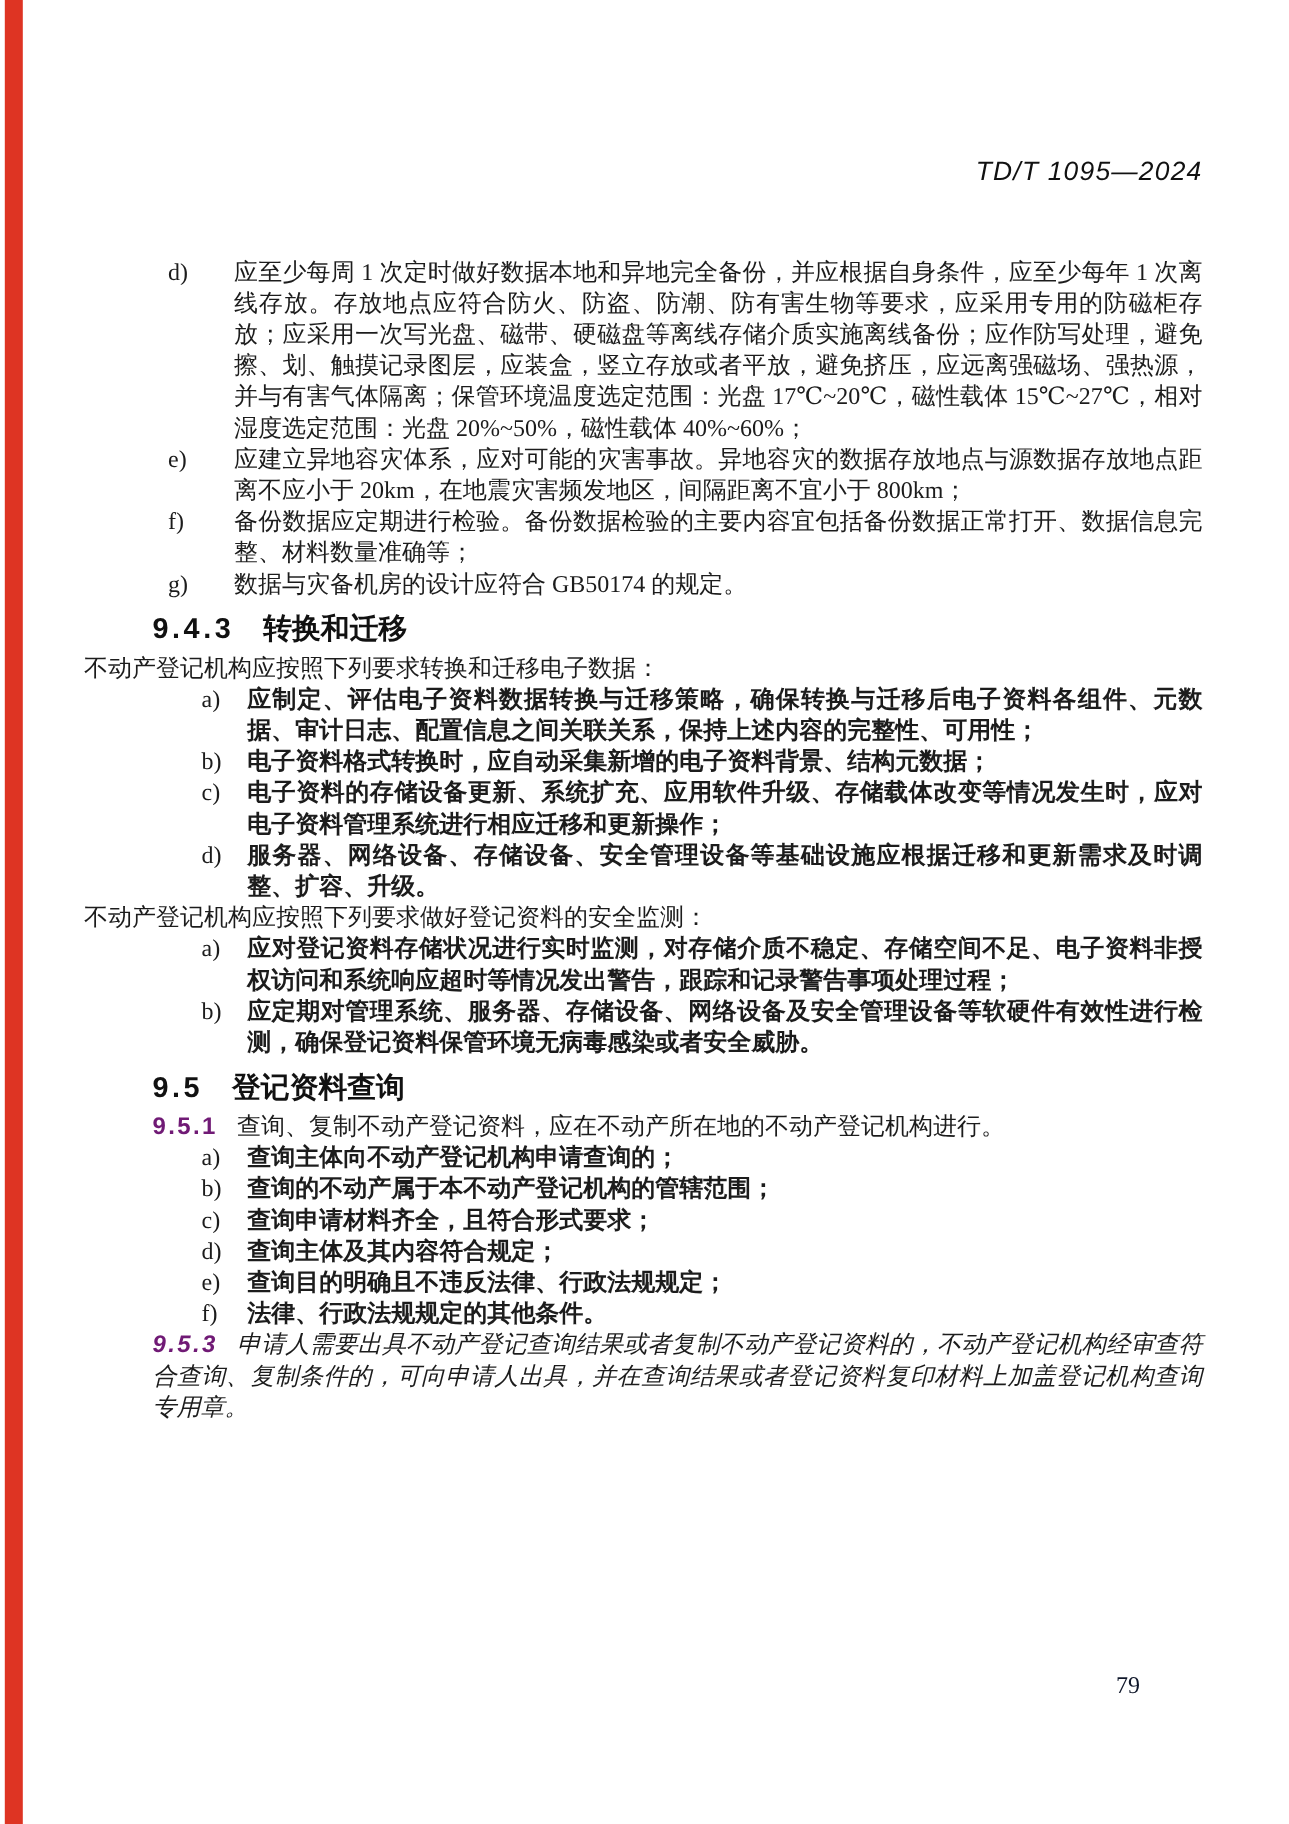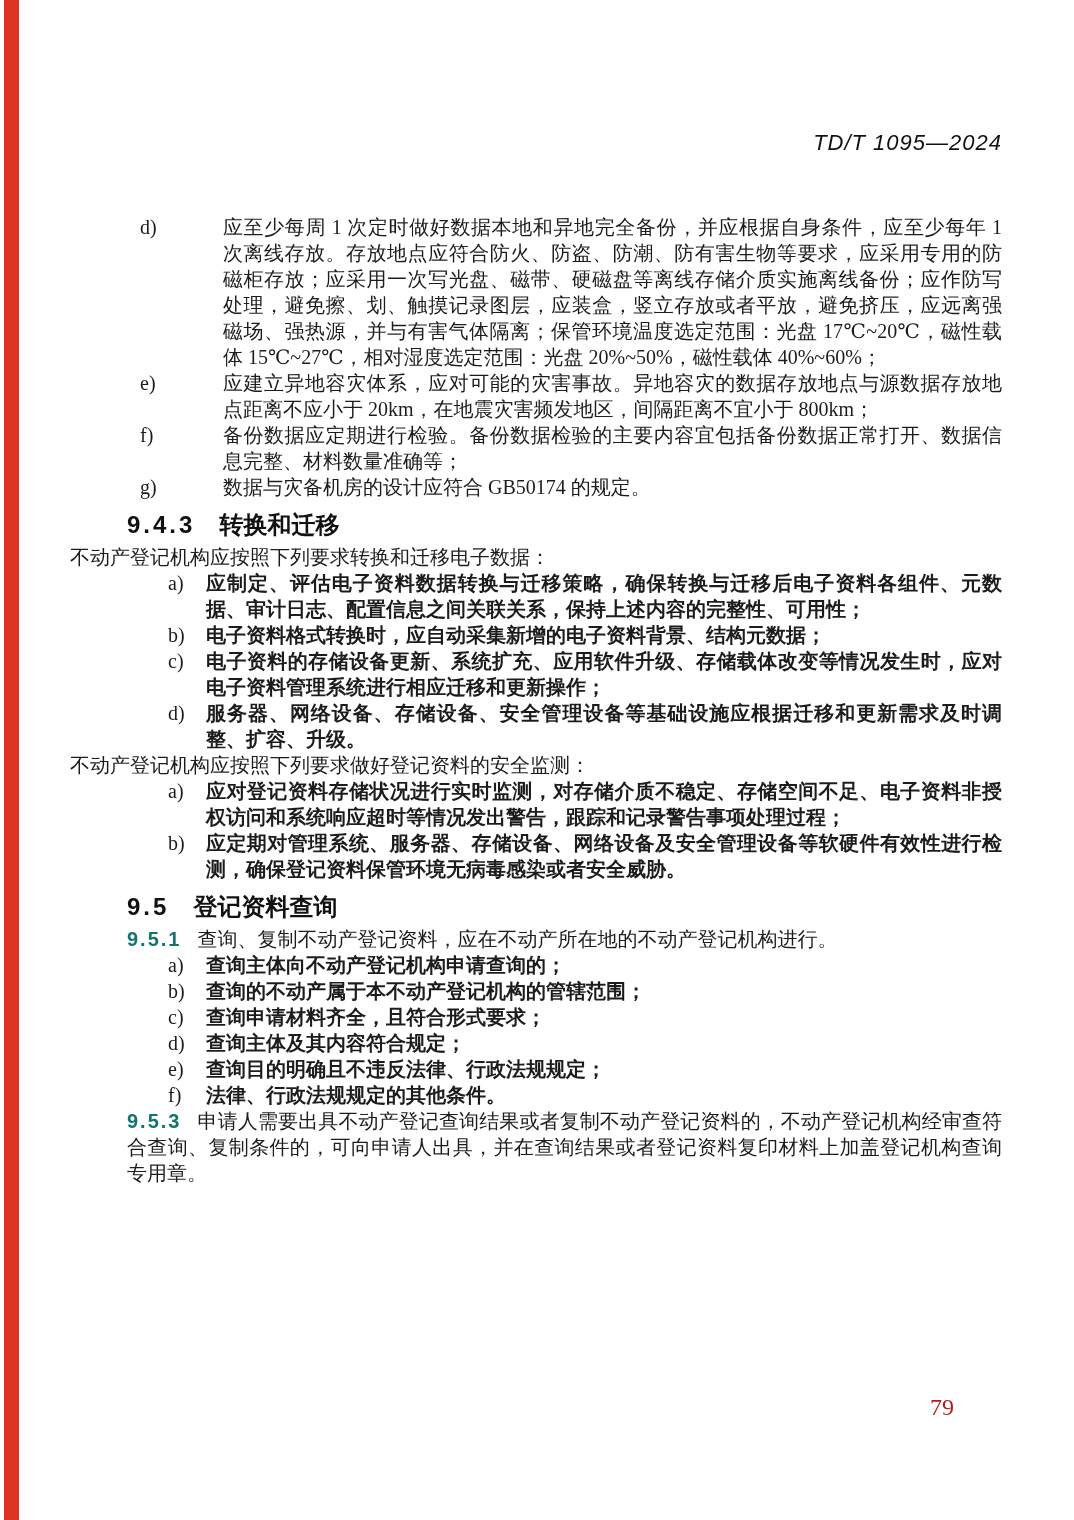--- a/index.html
+++ b/index.html
@@ -29,47 +29,47 @@
   }
   .doc-content {
     position: absolute;
     top: 214px; left: 0; right: 0;
     font-size: 20px;
     line-height: 26px;
   }
   
   .li1 { margin-left: 140px; width: 862px; display: flex; }
   .li1 .letter { width: 55px; flex: none; }
-  .li1 .txt { width: 807px; text-align: justify; margin-left: 28px; }
+  .li1 .txt { width: 807px; text-align: justify; }
   
   .li2 { margin-left: 168px; width: 834px; display: flex; }
   .li2 .letter { width: 38px; flex: none; }
   .li2 .txt { width: 796px; text-align: justify; font-weight: bold; }
   .heading {
     margin: 12px 0 6px 127px;
     font-family: "Liberation Sans", "DejaVu Sans", sans-serif;
     font-weight: bold;
     font-size: 24px;
     color: #111111;
   }
   .heading .num { letter-spacing: 3px; margin-right: 24px; }
   .para { margin-left: 70px; width: 834px; }
   .clause { margin: 0 0 0 127px; width: 875px; text-align: justify; }
   .clause .cnum {
     font-family: "Liberation Sans", "DejaVu Sans", sans-serif;
     font-weight: bold;
     letter-spacing: 2px;
     margin-right: 16px;
-    color: #0f766e;
+    color: #701a75;
   }
   .page-num {
     position: absolute;
     top: 1394px; left: 930px;
-    font-size: 24px;
-    color: #b91c1c;
+    font-size: 20px;
+    color: #0f172a;
   }
 </style>
 </head>
 <body>
 
 <div class="accent-bar" style="background: rgb(222, 52, 35);"></div>
 
 <div class="doc-header">TD/T 1095—2024</div>
 
 <main class="doc-content">
@@ -135,16 +135,16 @@
       <span class="txt">查询主体及其内容符合规定；</span>
     </div>
     <div class="li2">
       <span class="letter">e)</span>
       <span class="txt">查询目的明确且不违反法律、行政法规规定；</span>
     </div>
     <div class="li2">
       <span class="letter">f)</span>
       <span class="txt">法律、行政法规规定的其他条件。</span>
     </div>
-    <p class="clause" style="margin: 0px 16px 0px 127px;"><span class="cnum">9.5.3</span><span class="ctxt">申请人需要出具不动产登记查询结果或者复制不动产登记资料的，不动产登记机构经审查符合查询、复制条件的，可向申请人出具，并在查询结果或者登记资料复印材料上加盖登记机构查询专用章。</span></p>
+    <p class="clause" style="margin: 0px 16px 0px 127px; font-style: italic;"><span class="cnum">9.5.3</span><span class="ctxt">申请人需要出具不动产登记查询结果或者复制不动产登记资料的，不动产登记机构经审查符合查询、复制条件的，可向申请人出具，并在查询结果或者登记资料复印材料上加盖登记机构查询专用章。</span></p>
   </main>
 
 <div class="page-num">79</div>
 
 </body></html>

